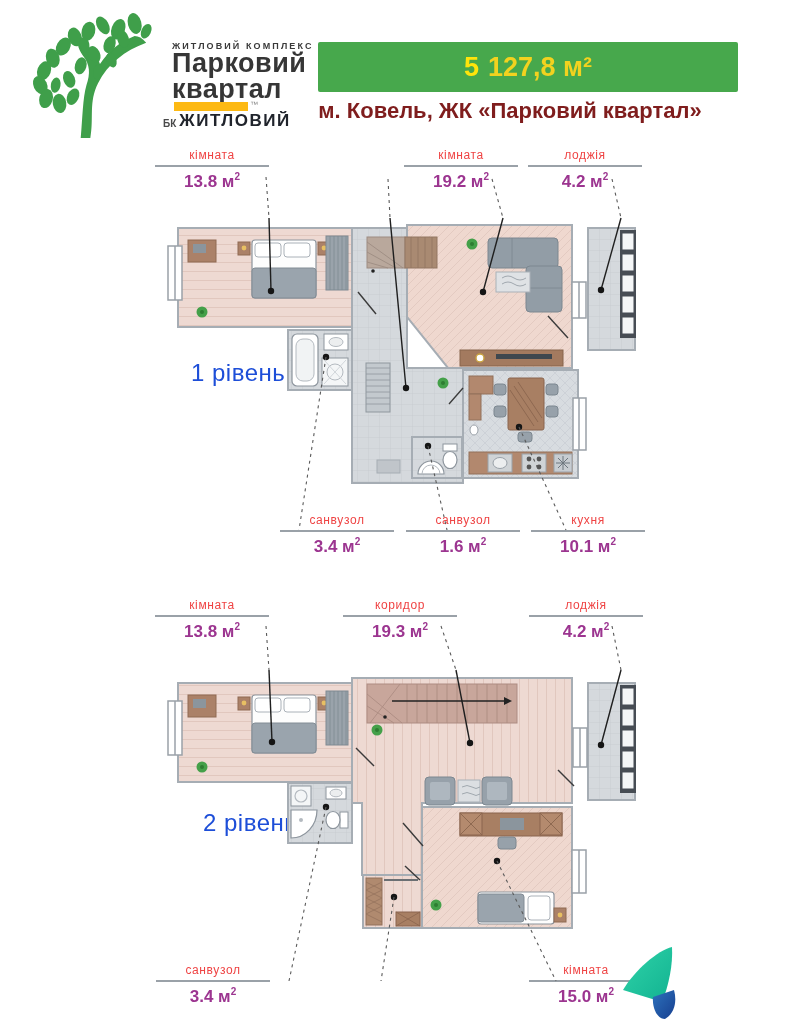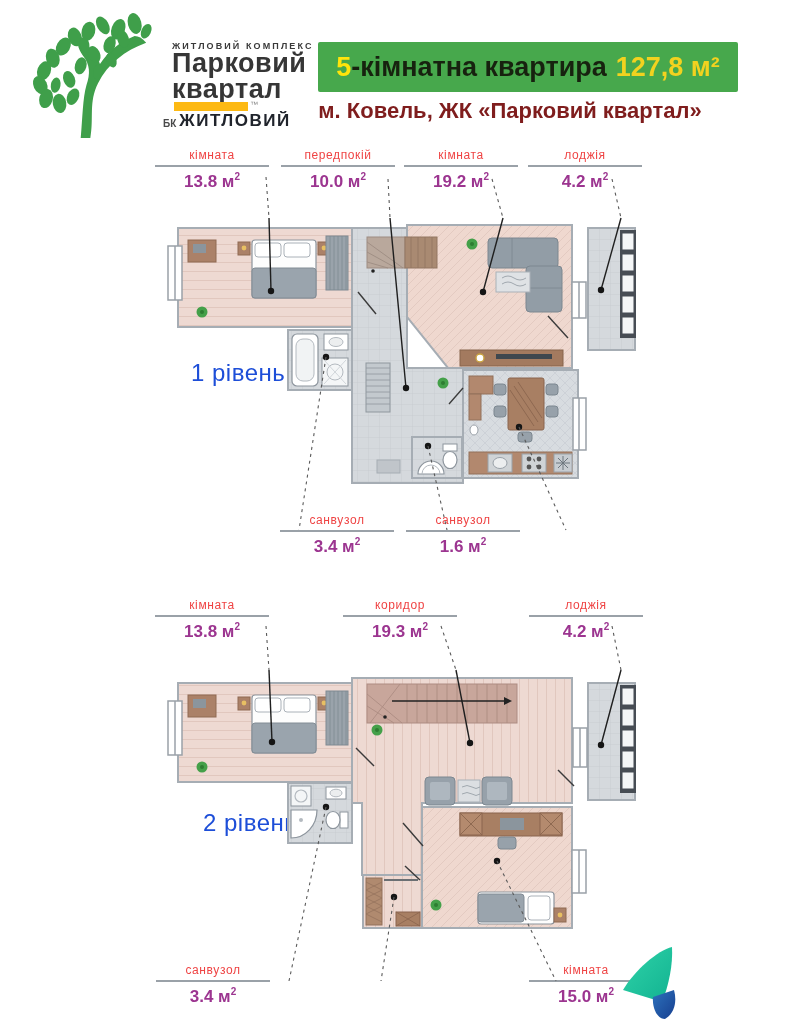--- a/index.html
+++ b/index.html
@@ -75,58 +75,57 @@
   <div class="abs logo-t1">Парковий</div>
   <div class="abs logo-bar"></div>
   <div class="abs logo-tm">™</div>
   <div class="abs logo-builder">
     <span class="logo-bk">БК</span>
     <span class="logo-inv">ЖИТЛОВИЙ</span>
   </div>
 
   <div class="abs banner">
     <span class="hl">5</span>
-      <span>-кімнатна квартира</span>
       <span class="ar">127,8 м²</span>
   </div>
   <div class="abs subtitle">м. Ковель, ЖК «Парковий квартал»</div>
 
   <div class="level-name" style="left:163px;top:359px">1 рівень</div>
   <div class="level-name" style="left:175px;top:809px">2 рівень</div>
 
   <div class="room-label" style="left:147px;top:148px">
     <div class="room-name">кімната</div>
     <div class="room-underline"></div>
     <div class="room-area"><span>13.8</span> <span>м</span><sup>2</sup></div>
   </div>
-  <div class="room-label" style="left:273px;top:148px">
-    <div class="room-name">передпокій</div>
-    <div class="room-underline"></div>
-    <div class="room-area"><span>10.0</span> <span>м</span><sup>2</sup></div>
-  </div>
   <div class="room-label" style="left:396px;top:148px">
     <div class="room-name">кімната</div>
     <div class="room-underline"></div>
     <div class="room-area"><span>19.2</span> <span>м</span><sup>2</sup></div>
   </div>
   <div class="room-label" style="left:520px;top:148px">
     <div class="room-name">лоджія</div>
     <div class="room-underline"></div>
     <div class="room-area"><span>4.2</span> <span>м</span><sup>2</sup></div>
   </div>
 
   <div class="room-label" style="left:272px;top:513px">
     <div class="room-name">санвузол</div>
     <div class="room-underline"></div>
     <div class="room-area"><span>3.4</span> <span>м</span><sup>2</sup></div>
   </div>
   <div class="room-label" style="left:398px;top:513px">
     <div class="room-name">санвузол</div>
     <div class="room-underline"></div>
     <div class="room-area"><span>1.6</span> <span>м</span><sup>2</sup></div>
+  </div>
+  <div class="room-label" style="left:523px;top:513px">
+    <div class="room-name">кухня</div>
+    <div class="room-underline"></div>
+    <div class="room-area"><span>10.1</span> <span>м</span><sup>2</sup></div>
   </div>
 
   <div class="room-label" style="left:147px;top:598px">
     <div class="room-name">кімната</div>
     <div class="room-underline"></div>
     <div class="room-area"><span>13.8</span> <span>м</span><sup>2</sup></div>
   </div>
   <div class="room-label" style="left:335px;top:598px">
     <div class="room-name">коридор</div>
     <div class="room-underline"></div>

